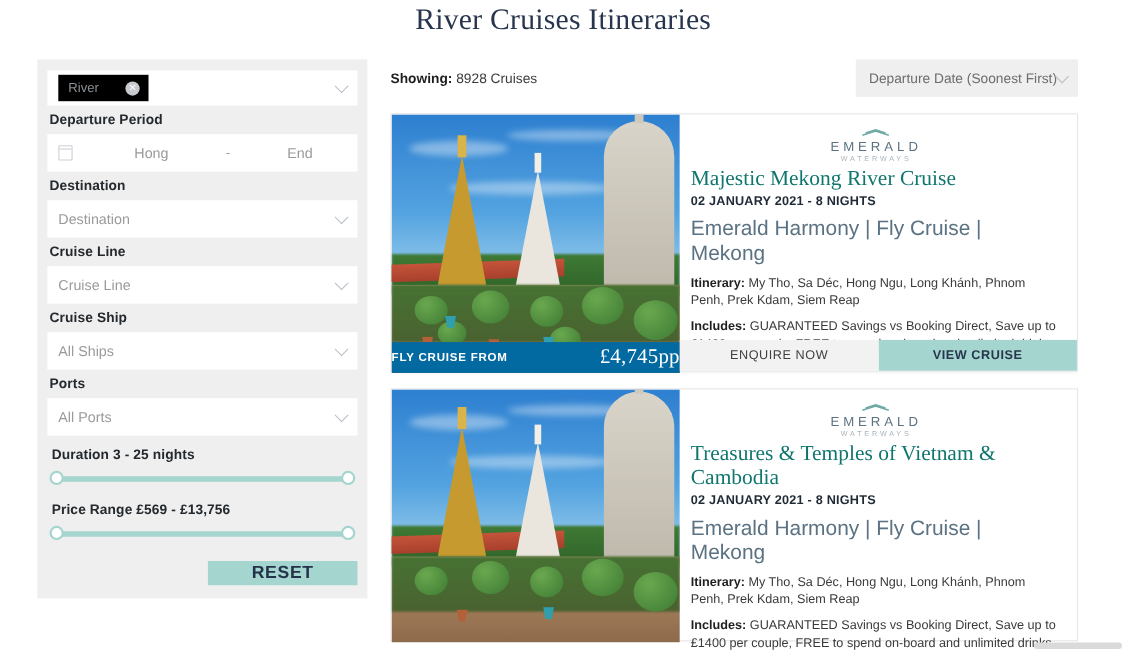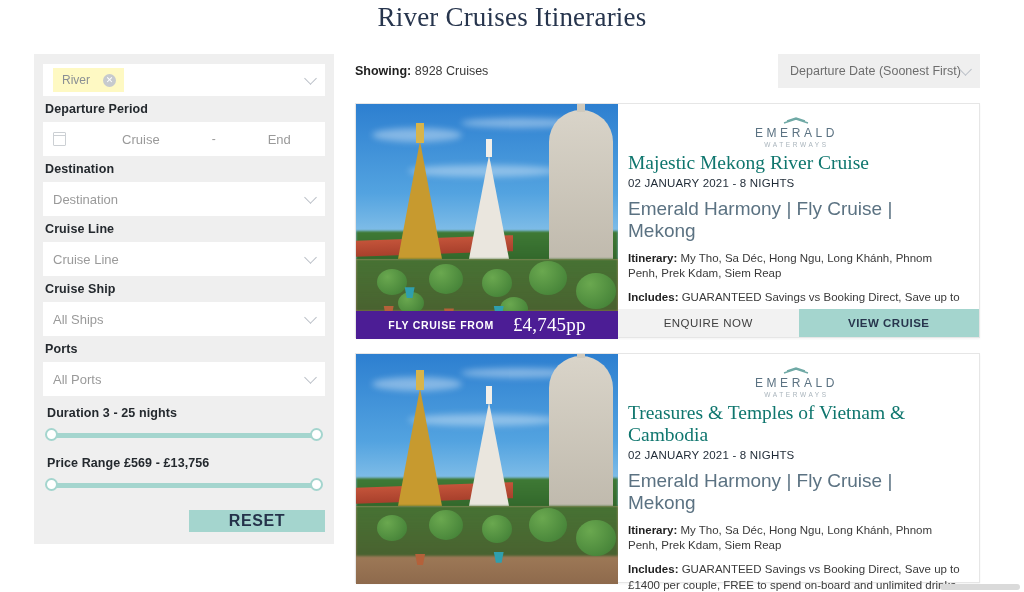--- a/index.html
+++ b/index.html
@@ -38,22 +38,22 @@
   }
   .filter-box.tall { height: 34px; }
   .placeholder { color: #9a9a9a; font-size: 13px; }
   .chev {
     position: absolute; right: 10px; top: 50%;
     width: 9px; height: 9px; margin-top: -6px;
     border-right: 1.6px solid #b9bfc7; border-bottom: 1.6px solid #b9bfc7;
     transform: rotate(45deg);
   }
   .chip {
-    display: inline-flex; align-items: center; gap: 13px;
-    background: #fef9c3; color: #8a8f94;
+    display: inline-flex; align-items: center; gap: 24px;
+    background: #000000; color: #8a8f94;
     font-size: 12px; padding: 5px 8px 5px 9px;
   }
   .chip-x {
     width: 13px; height: 13px; border-radius: 50%;
     background: #c6cace; color: #fff; font-size: 9px;
     display: inline-flex; align-items: center; justify-content: center;
     line-height: 1;
   }
   .cal-icon { width: 14px; height: 14px; position: relative; margin-right: 4px; }
   .cal-icon i {
@@ -161,40 +161,40 @@
     background: radial-gradient(circle at 35% 30%, #6aa84f, #3d7a33);
   }
   .pot {
     position: absolute; width: 13px; height: 11px;
     background: #2f9fae; clip-path: polygon(12% 0, 88% 0, 72% 100%, 28% 100%);
   }
   .pot.terra { background: #b4613a; }
 
   .price-bar {
     position: absolute; left: 0; right: 0; bottom: 0; height: 28px;
-    background: #4c1d95; color: #fff;
-    display: flex; align-items: center; justify-content: center; gap: 19px;
+    background: #0369a1; color: #fff;
+    display: flex; align-items: center; justify-content: space-between; gap: 19px;
   }
   .price-label { font-size: 10.5px; font-weight: bold; letter-spacing: .7px; }
   .price-val { font-family: "Liberation Serif", serif; font-size: 19px; letter-spacing: .2px; }
 
   .brand { text-align: center; padding: 4px 0 2px 0; }
   .brand .waves { display: block; margin: 0 auto 1px auto; }
   .brand .nm {
     font-size: 12px; letter-spacing: 3.6px; color: #5b7282; font-weight: 400;
   }
   .brand .sub {
     font-size: 6.5px; letter-spacing: 2.6px; color: #a9b4bc; margin-top: 1px;
   }
   .cruise-title {
     font-family: "Liberation Serif", serif;
     font-size: 19.5px; color: #0f766e; line-height: 1.12; margin: 2px 0 0 0;
   }
   .cruise-date {
-    font-size: 11.5px; font-weight: normal; color: #1f2a36;
+    font-size: 11.5px; font-weight: bold; color: #1f2a36;
     letter-spacing: .2px; margin-top: 3px;
   }
   .cruise-meta {
     font-size: 19px; color: #5b7282; margin-top: 9px;
   }
   .detail { font-size: 11.5px; color: #3a3a3a; line-height: 1.33; margin-top: 9px; }
   .detail b { color: #1f1f1f; }
 
   .actions {
     display: flex; width: 100%; height: 28px;
@@ -236,21 +236,21 @@
       </span>
       <span class="chev"></span>
     </div>
 
     <div class="filter-label">Departure Period</div>
     <div class="filter-box tall">
       <span class="cal-icon">
           <i></i>
         </span>
       <span class="daterow">
-        <span class="placeholder dstart">Cruise</span>
+        <span class="placeholder dstart">Hong</span>
         <span class="dsep">-</span>
         <span class="placeholder">End</span>
       </span>
     </div>
 
     <div class="filter-label">Destination</div>
     <div class="filter-box tall">
       <span class="placeholder">Destination</span>
       <span class="chev"></span>
     </div>

